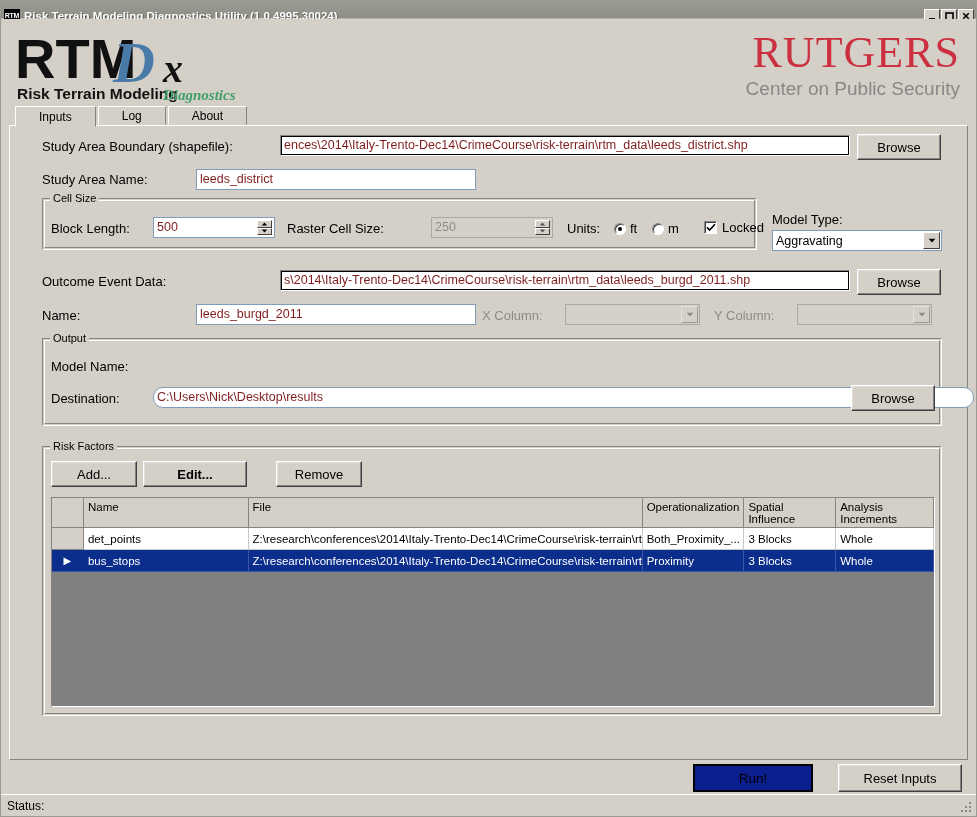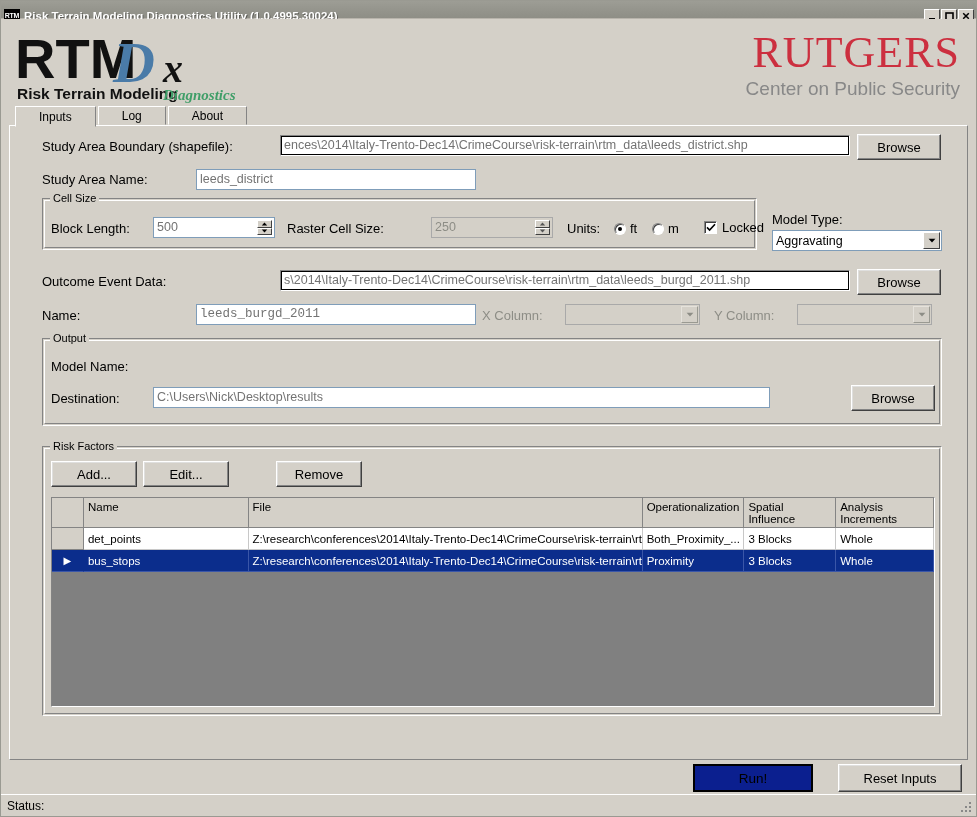--- a/index.html
+++ b/index.html
@@ -120,21 +120,21 @@
   .tf{
     background:#fff;
     border:1px solid;
     border-color:#848484 #fff #fff #848484;
     outline:1px solid #000;
     outline-offset:-2px;
     box-sizing:border-box;
     font-family:"Liberation Sans",sans-serif;
     font-size:12.5px;
     padding:2px 3px;
-    color:#737373;
+    color:#7f1d1d;
     height:21px;
     line-height:15px;
     overflow:hidden;white-space:nowrap;
   }
   .tf.simple{
     outline:none;
     border:1px solid #7f9db9;
   }
   .tf.dis{background:#d4d0c8;color:#8d8d86;}
 
@@ -444,21 +444,21 @@
             <path d="M0.6 0.8 L7.4 0.8 L4 4.4 Z" fill="#000"></path>
           </svg>
       </span>
     </div>
 
     <span class="lbl" style="position:absolute;left:32px;top:148px;">Outcome Event Data:</span>
     <div class="tf" style="position:absolute;left:270px;top:144px;width:570px;">s\2014\Italy-Trento-Dec14\CrimeCourse\risk-terrain\rtm_data\leeds_burgd_2011.shp</div>
     <div class="btn" style="position:absolute;left:847px;top:143px;width:84px;height:26px;">Browse</div>
 
     <span class="lbl" style="position:absolute;left:32px;top:182px;">Name:</span>
-    <div class="tf simple" style="position:absolute;left:186px;top:178px;width:280px;font-family:Liberation Mono, monospace;">leeds_burgd_2011</div>
+    <div class="tf simple" style="position:absolute;left:186px;top:178px;width:280px;">leeds_burgd_2011</div>
 
     <span class="lbl dis" style="position:absolute;left:472px;top:182px;">X Column:</span>
     <div class="combo dis" style="position:absolute;left:555px;top:178px;width:135px;">
       <span></span>
       <span class="arrow">
         <svg width="8" height="5" viewBox="0 0 8 5">
             <path d="M0.6 0.8 L7.4 0.8 L4 4.4 Z" fill="#8d8d86"></path>
           </svg>
       </span>
     </div>
@@ -473,30 +473,30 @@
       </span>
     </div>
 
     <div class="group" style="left:32px;top:212px;width:900px;height:88px;">
       <div class="gb-inner"></div>
       <div class="group-title">Output</div>
 
       <span class="lbl" style="position:absolute;left:8px;top:20px;">Model Name:</span>
 
       <span class="lbl" style="position:absolute;left:8px;top:52px;">Destination:</span>
-      <div class="tf simple" style="position:absolute;left:110px;top:48px;width:617px;">C:\Users\Nick\Desktop\results</div>
+      <div class="tf simple" style="position:absolute;left:110px;top:48px;width:821px;border-radius:10px;">C:\Users\Nick\Desktop\results</div>
       <div class="btn" style="position:absolute;left:808px;top:46px;width:84px;height:26px;">Browse</div>
     </div>
 
     <div class="group" style="left:32px;top:320px;width:900px;height:270px;">
       <div class="gb-inner"></div>
       <div class="group-title">Risk Factors</div>
 
       <div class="btn" style="position:absolute;left:8px;top:14px;width:86px;height:26px;">Add...</div>
-      <div class="btn" style="position:absolute;left:100px;top:14px;width:86px;height:26px;">Edit...</div>
+      <div class="btn" style="position:absolute;left:100px;top:14px;width:104px;height:26px;font-weight:bold;">Edit...</div>
       <div class="btn" style="position:absolute;left:233px;top:14px;width:86px;height:26px;">Remove</div>
 
       <div class="grid-wrap" style="left:8px;top:50px;width:884px;height:210px;">
         <div class="grid-head">
           <div class="gh ind" style="width:32px;"></div>
           <div class="gh" style="width:165px;">Name</div>
           <div class="gh" style="width:395px;">File</div>
           <div class="gh" style="width:102px;">Operationalization</div>
           <div class="gh" style="width:92px;white-space:pre-line;">Spatial
 Influence</div>

